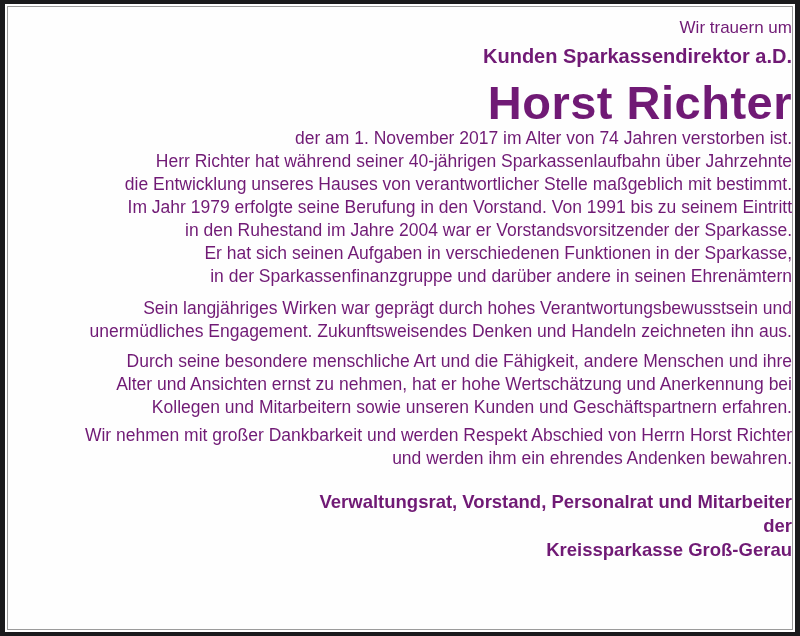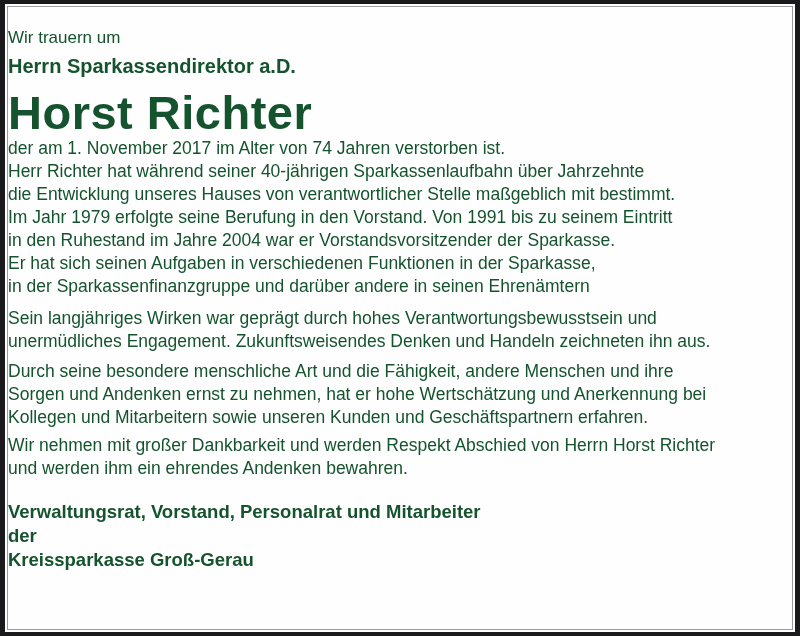--- a/index.html
+++ b/index.html
@@ -19,23 +19,23 @@
     background: #ffffff;
     height: 100%;
     box-sizing: border-box;
     padding: 2px;
   }
   .card {                            
     height: 100%;
     box-sizing: border-box;
     border: 1px solid #9b9b9b;
     background: #fefefe;
-    color: #14532d;
-    text-align: left;
-    padding-top: 20px;
+    color: #701a75;
+    text-align: right;
+    padding-top: 10px;
     overflow: hidden;
   }
   .mourning-line {
     font-size: 17px;
     line-height: 22px;
     font-weight: normal;
   }
   .title-line {
     font-size: 20px;
     line-height: 26px;
@@ -68,42 +68,42 @@
   }
 </style>
 </head>
 <body>
 
 <div class="paper-gap">
   <div class="card">
 
     <div class="mourning-line">Wir trauern um</div>
 
-    <div class="title-line">Herrn Sparkassendirektor a.D.</div>
+    <div class="title-line">Kunden Sparkassendirektor a.D.</div>
 
     <div class="deceased-name">Horst Richter</div>
 
     <div class="para para-1">
         <div>der am 1. November 2017 im Alter von 74 Jahren verstorben ist.</div>
         <div>Herr Richter hat während seiner 40-jährigen Sparkassenlaufbahn über Jahrzehnte</div>
         <div>die Entwicklung unseres Hauses von verantwortlicher Stelle maßgeblich mit bestimmt.</div>
         <div>Im Jahr 1979 erfolgte seine Berufung in den Vorstand. Von 1991 bis zu seinem Eintritt</div>
         <div>in den Ruhestand im Jahre 2004 war er Vorstandsvorsitzender der Sparkasse.</div>
         <div>Er hat sich seinen Aufgaben in verschiedenen Funktionen in der Sparkasse,</div>
         <div>in der Sparkassenfinanzgruppe und darüber andere in seinen Ehrenämtern</div>
       </div>
 
     <div class="para para-2">
         <div>Sein langjähriges Wirken war geprägt durch hohes Verantwortungsbewusstsein und</div>
         <div>unermüdliches Engagement. Zukunftsweisendes Denken und Handeln zeichneten ihn aus.</div>
       </div>
 
     <div class="para para-3">
         <div>Durch seine besondere menschliche Art und die Fähigkeit, andere Menschen und ihre</div>
-        <div>Sorgen und Andenken ernst zu nehmen, hat er hohe Wertschätzung und Anerkennung bei</div>
+        <div>Alter und Ansichten ernst zu nehmen, hat er hohe Wertschätzung und Anerkennung bei</div>
         <div>Kollegen und Mitarbeitern sowie unseren Kunden und Geschäftspartnern erfahren.</div>
       </div>
 
     <div class="para para-4">
         <div>Wir nehmen mit großer Dankbarkeit und werden Respekt Abschied von Herrn Horst Richter</div>
         <div>und werden ihm ein ehrendes Andenken bewahren.</div>
       </div>
 
     <div class="signature">
         <div>Verwaltungsrat, Vorstand, Personalrat und Mitarbeiter</div>

